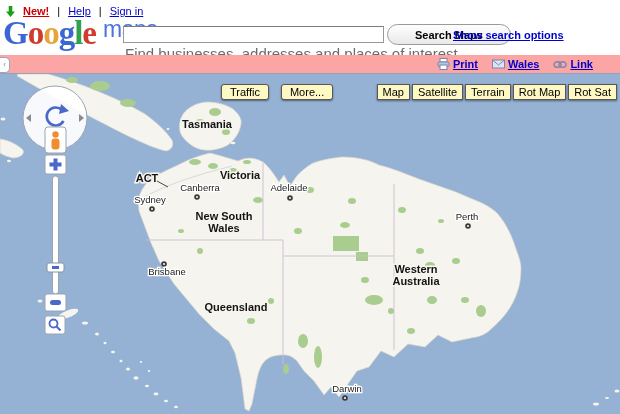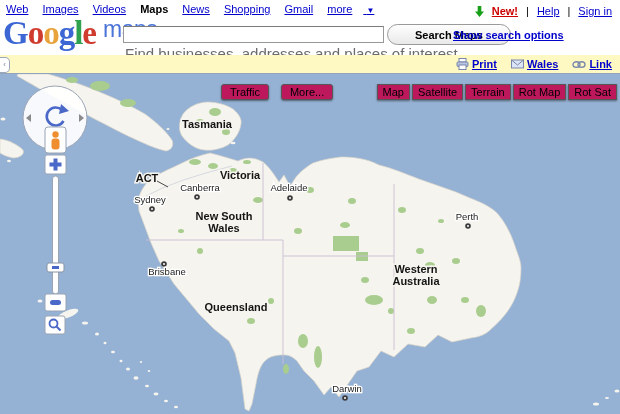--- a/index.html
+++ b/index.html
@@ -22,51 +22,41 @@
   .logo .product{font-size:23px;color:#4a74d8;margin-left:7px;letter-spacing:-.5px}
   .c-b{color:#3b66d4}.c-r{color:#d03b2f}.c-y{color:#e8a33d}.c-g{color:#30a14e}
   .search-input{position:absolute;left:123px;top:26px;width:255px;height:15px;
                 border:1px solid #989898;border-top-color:#7c7c7c;font-size:12px;padding:0 2px}
   .search-btn{position:absolute;left:387px;top:24px;height:21px;border:1px solid #9a9a9a;
               border-radius:11px;background:linear-gradient(#fefefe,#e9e9e9);
               font-size:11px;font-weight:bold;padding:0 27px;color:#000}
   .search-opts{position:absolute;left:453px;top:29px;font-size:11px;font-weight:bold}
   .search-hint{position:absolute;left:125px;top:45px;font-size:15px;color:#6b6b6b}
   
-  .toolbar{position:absolute;top:55px;left:0;right:0;height:18px;background:#fef9c3;
+  .toolbar{position:absolute;top:55px;left:0;right:0;height:18px;background:#fca5a5;
            border-bottom:1px solid #93a3bc;display:flex;justify-content:flex-end;
-           align-items:center;gap:14px;padding-right:8px;font-size:11px;font-weight:bold}
+           align-items:center;gap:14px;padding-right:27px;font-size:11px;font-weight:bold}
   .toolbar .titem{display:flex;align-items:center;gap:3px}
   .panel-tab{position:absolute;left:0;top:57px;width:9px;height:14px;background:#fff;
              border:1px solid #9aa6ba;border-left:none;border-radius:0 5px 5px 0;
              font-size:8px;color:#7a88a0;line-height:13px;text-align:center}
   
   .map-wrap{position:absolute;top:74px;left:0;width:620px;height:340px;background:#95b1d3;border-top:1px solid #7d8ca4}
   .map-svg,.ctrl-svg{position:absolute;top:74px;left:0}
   
-  .mapbtn{background:#be185d;border:1px solid #575757;border-radius:3px;font-size:11px;
+  .mapbtn{background:#fef9c3;border:1px solid #575757;border-radius:3px;font-size:11px;
           padding:1px 8px;color:#000;box-shadow:0 1px 2px rgba(0,0,0,.45);white-space:nowrap}
   .float-left{position:absolute;top:84px;left:221px;display:flex;gap:12px}
   .float-right{position:absolute;top:84px;right:3px;display:flex;gap:2px}
   .float-right .mapbtn{border-radius:0;padding:1px 5px}
 </style>
 </head>
 <body>
 
 <div class="topnav">
-  <div class="left">
-    <span class="navlink">Web</span>
-    <span class="navlink">Images</span>
-    <span class="navlink">Videos</span>
-    <span class="navcur">Maps</span>
-    <span class="navlink">News</span>
-    <span class="navlink">Shopping</span>
-    <span class="navlink">Gmail</span>
-    <span class="navlink"><span>more</span> <span class="more-arrow">▼</span></span>
-  </div>
   <div class="right">
     <svg width="9" height="11" viewBox="0 0 9 11">
         <polygon points="4.5,11 0,5.5 2.7,5.5 2.7,0 6.3,0 6.3,5.5 9,5.5" fill="#17a017"></polygon>
       </svg>
     <span class="new-label">New!</span>
     <span class="sep">|</span>
     <span class="lnk">Help</span>
     <span class="sep">|</span>
     <span class="lnk">Sign in</span>
   </div>

